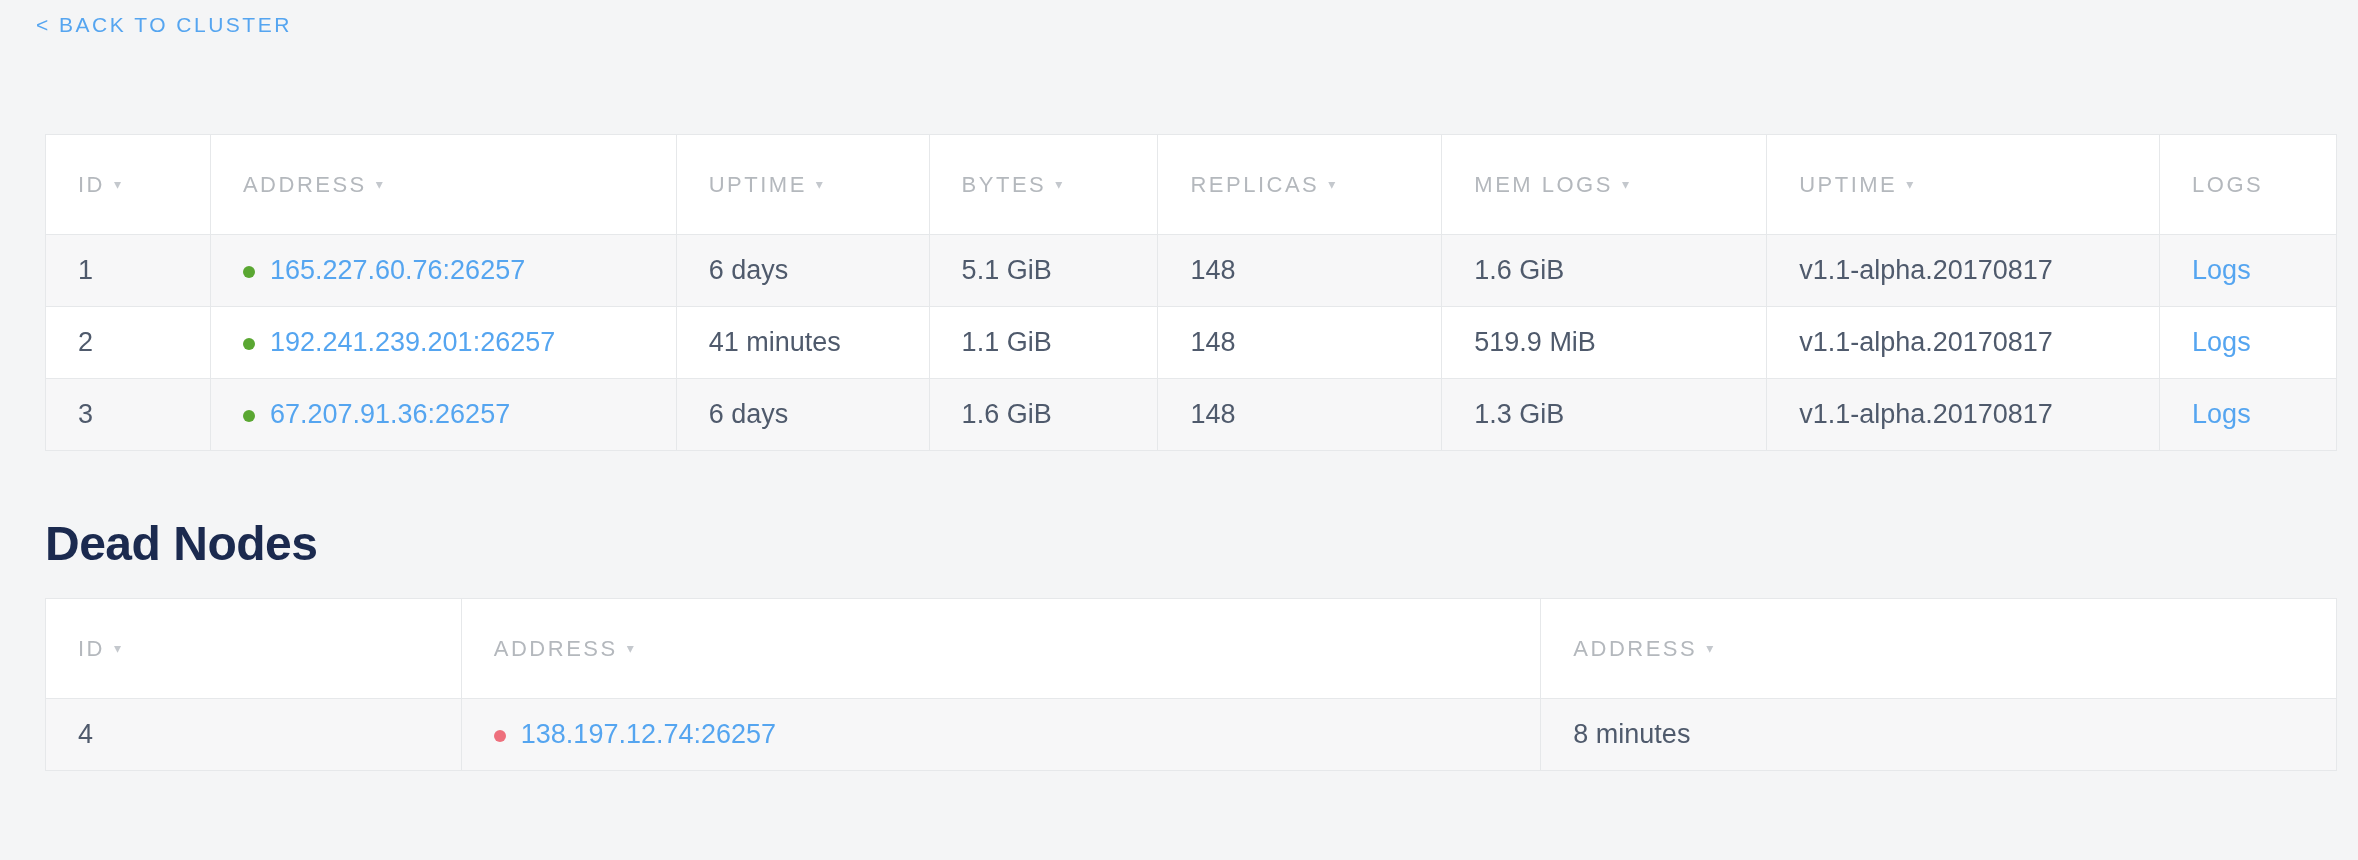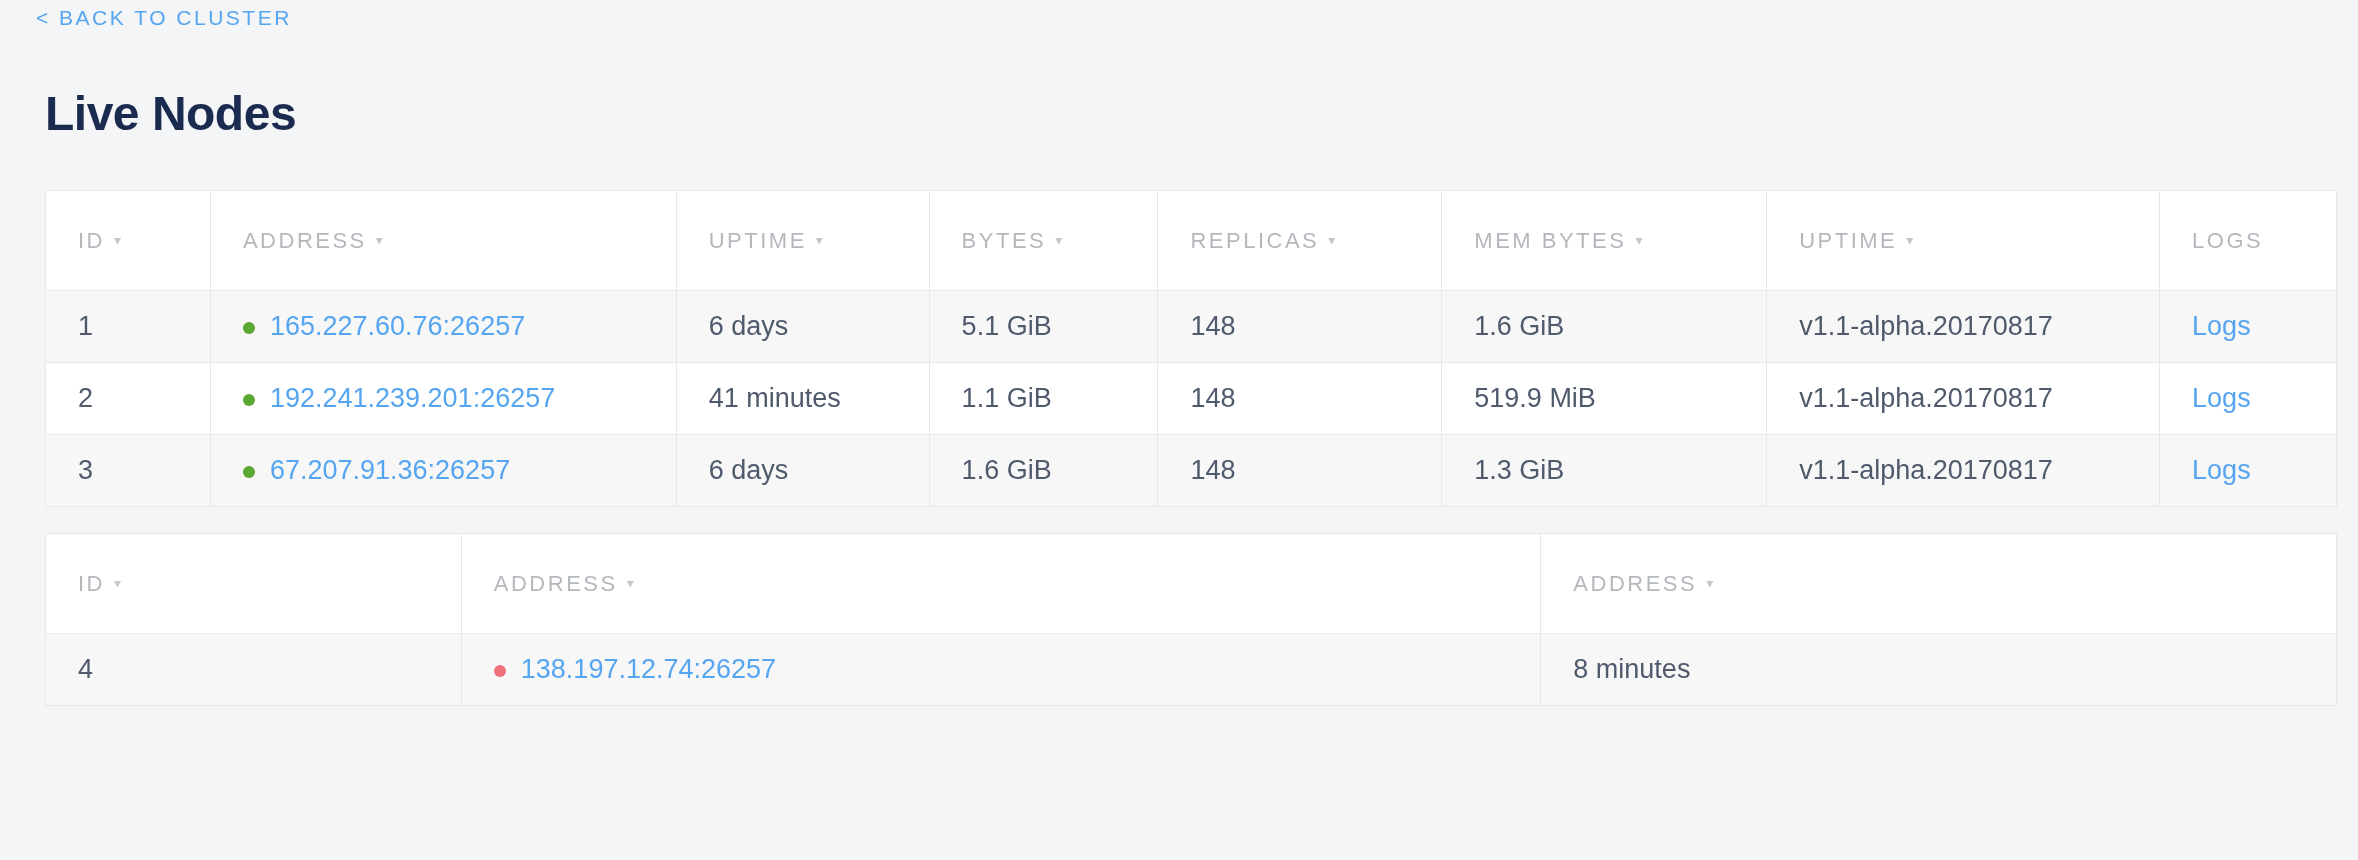--- a/index.html
+++ b/index.html
@@ -3,21 +3,21 @@
 <meta charset="utf-8">
 <style>
   * { box-sizing: border-box; }
   html, body { margin: 0; padding: 0; }
   body {
     width: 2358px; height: 860px; overflow: hidden; position: relative;
     background: var(--page_bg, #f4f5f6);
     font-family: "Liberation Sans", "DejaVu Sans", sans-serif;
   }
   .back {
-    position: absolute; top: 6px; left: 36px;
+    position: absolute; top: 13px; left: 36px;
     font-size: 21px; font-weight: 400; letter-spacing: 2.5px;
     color: var(--accent_blue, #55a5f0); text-decoration: none; cursor: pointer;
     white-space: nowrap;
   }
   .content { padding: 86px 21px 0 45px; }
   .section-title {
     margin: 0; font-size: 48px; line-height: 56px; font-weight: 700;
     letter-spacing: -0.5px; color: var(--title_navy, #1b2a4f);
   }
   .dead-title { margin-top: 65px; }
@@ -54,41 +54,40 @@
   .dot-dead { background: var(--dead_red, #ee707d); }
   .link { color: var(--accent_blue, #55a5f0); text-decoration: none; cursor: pointer; }
 </style>
 </head>
 <body>
 
 <a class="back">&lt; BACK TO CLUSTER</a>
 
 <div class="content">
 
-  <h1 class="section-title">Live Nodes</h1>
 
   <table class="nodes live-table">
     <colgroup>
       <col style="width:7.20%">
         <col style="width:20.33%">
         <col style="width:11.04%">
         <col style="width:9.99%">
       <col style="width:12.39%">
         <col style="width:14.18%">
         <col style="width:17.15%">
         <col style="width:7.72%">
     </colgroup>
     <thead>
       <tr>
         <th><span>ID</span><span class="arrow">▾</span></th>
         <th><span>ADDRESS</span><span class="arrow">▾</span></th>
         <th><span>UPTIME</span><span class="arrow">▾</span></th>
         <th><span>BYTES</span><span class="arrow">▾</span></th>
         <th><span>REPLICAS</span><span class="arrow">▾</span></th>
-        <th><span>MEM BYTES</span><span class="arrow">▾</span></th>
+        <th><span>MEM LOGS</span><span class="arrow">▾</span></th>
         <th><span>UPTIME</span><span class="arrow">▾</span></th>
         <th><span>LOGS</span></th>
       </tr>
     </thead>
     <tbody>
       <tr class="alt">
         <td>1</td>
         <td><span class="dot dot-live"></span><a class="link">165.227.60.76:26257</a></td>
         <td>6 days</td>
         <td>5.1 GiB</td>
@@ -113,20 +112,21 @@
         <td>6 days</td>
         <td>1.6 GiB</td>
         <td>148</td>
         <td>1.3 GiB</td>
         <td>v1.1-alpha.20170817</td>
         <td><a class="link">Logs</a></td>
       </tr>
     </tbody>
   </table>
 
+  <h1 class="section-title dead-title">Dead Nodes</h1>
 
   <table class="nodes dead-table">
     <colgroup>
       <col style="width:18.15%">
         <col style="width:47.12%">
         <col style="width:34.73%">
     </colgroup>
     <thead>
       <tr>
         <th><span>ID</span><span class="arrow">▾</span></th>

